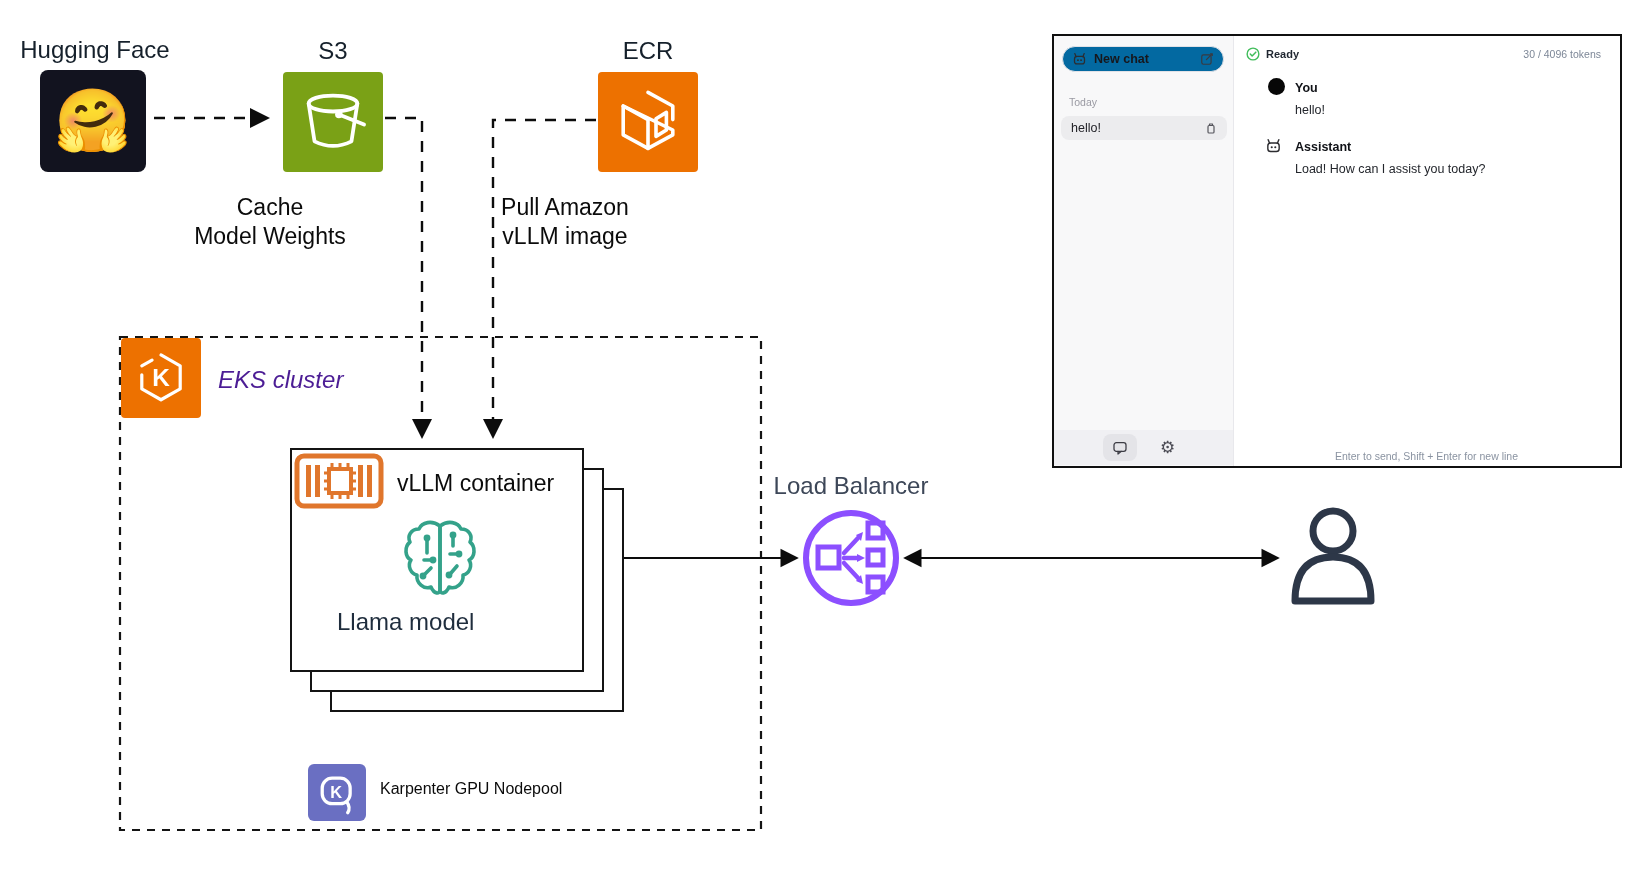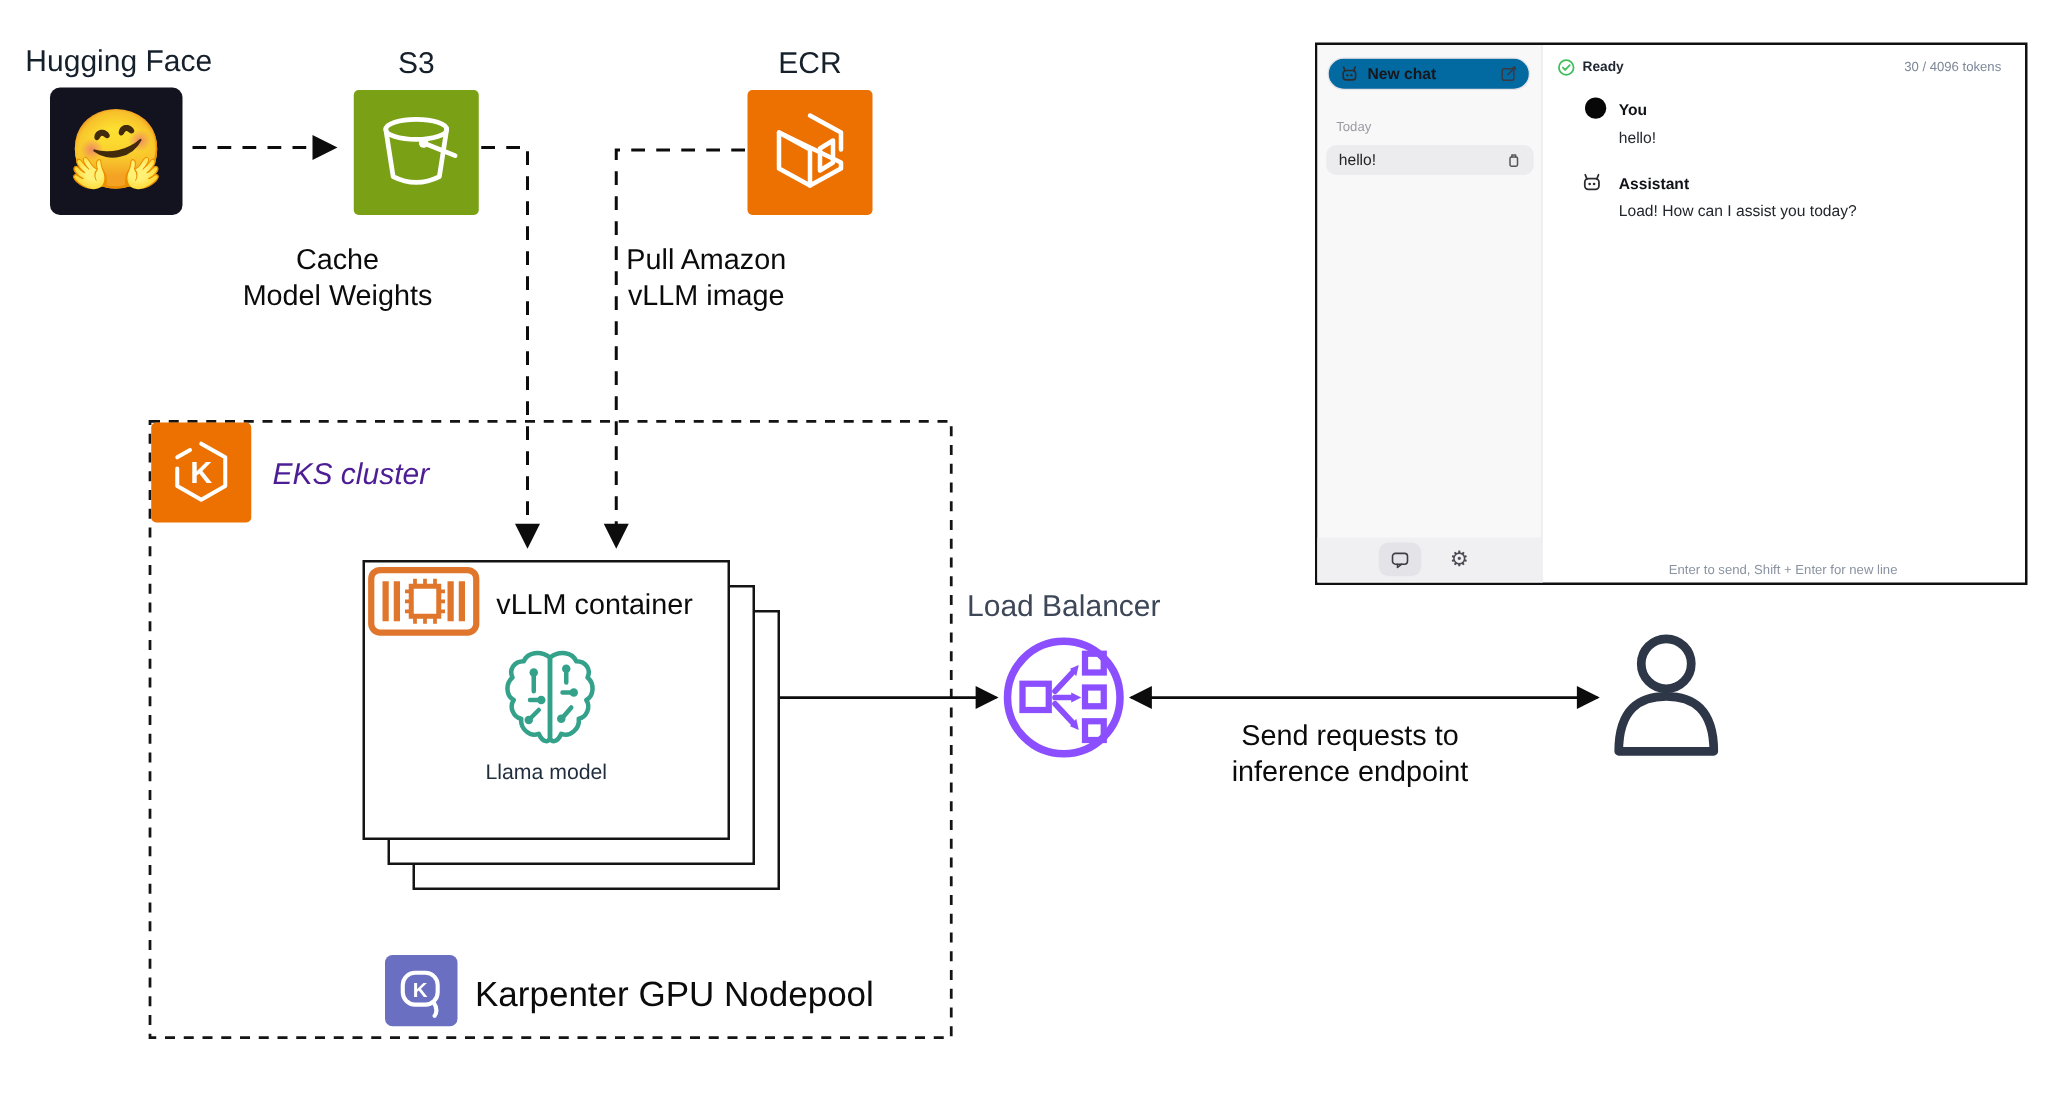--- a/index.html
+++ b/index.html
@@ -143,53 +143,51 @@
       </g>
       <g fill="#34A28A">
         <circle cx="27" cy="22" r="3.4"></circle>
           <circle cx="33" cy="44" r="3.4"></circle>
           <circle cx="23" cy="60" r="3.4"></circle>
         <circle cx="53" cy="19" r="3.4"></circle>
           <circle cx="59" cy="38" r="3.4"></circle>
           <circle cx="49" cy="59" r="3.4"></circle>
       </g>
     </svg>
-    <div class="abs" style="left:45px;top:158px;width:200px;text-align:center;font-size:17px;color:#1F2D3D;">Llama model</div>
+    <div class="abs" style="left:45px;top:158px;width:200px;text-align:left;font-size:24px;color:#1F2D3D;">Llama model</div>
   </div>
 
   <div class="abs tile z2" style="left:308px;top:764px;width:58px;height:57px;background:#6A6FC2;border-radius:6px;">
     <svg width="46" height="46" viewBox="0 0 56 56">
       <rect x="10" y="10" width="34" height="31" rx="12" fill="none" stroke="#fff" stroke-width="4"></rect>
       <path d="M40 39 Q45 46 41 52" fill="none" stroke="#fff" stroke-width="4" stroke-linecap="round"></path>
       <text x="27" y="34" text-anchor="middle" font-size="20" font-weight="bold" fill="#fff" font-family="Liberation Sans, sans-serif">K</text>
     </svg>
   </div>
-  <div class="abs z2" style="left:380px;top:780px;font-size:28px;color:#0b0b0b;">Karpenter GPU Nodepool</div>
+  <div class="abs z2" style="left:380px;top:780px;font-size:16px;color:#0b0b0b;">Karpenter GPU Nodepool</div>
 
   <div class="abs z2" style="left:751px;top:472px;width:200px;text-align:center;font-size:24px;color:#3D4758;">Load Balancer</div>
   <svg class="abs z2" style="left:801px;top:508px;" width="100" height="100" viewBox="0 0 100 100">
     <circle cx="50" cy="50" r="45" fill="#fff" stroke="#8C4FFF" stroke-width="6"></circle>
     <rect x="17" y="39" width="21" height="21" fill="none" stroke="#8C4FFF" stroke-width="5"></rect>
     <rect x="67" y="15" width="15" height="15" fill="none" stroke="#8C4FFF" stroke-width="5"></rect>
     <rect x="67" y="42" width="15" height="15" fill="none" stroke="#8C4FFF" stroke-width="5"></rect>
     <rect x="67" y="69" width="15" height="15" fill="none" stroke="#8C4FFF" stroke-width="5"></rect>
     <g stroke="#8C4FFF" stroke-width="4.5" stroke-linecap="round">
       <path d="M43 45 L57 30"></path>
         <path d="M43 50 L58 50"></path>
         <path d="M43 55 L57 70"></path>
     </g>
     <g fill="#8C4FFF">
       <path d="M62 24 L55 27 L60 33 Z"></path>
         <path d="M64 50 L56 46 L56 54 Z"></path>
         <path d="M62 76 L60 67 L55 73 Z"></path>
     </g>
   </svg>
 
-  <div class="abs caption z2" style="left:930px;top:574px;width:300px;">Send requests to
-inference endpoint</div>
   <svg class="abs z2" style="left:1285px;top:503px;" width="96" height="106" viewBox="0 0 96 106">
     <g fill="none" stroke="#2D3748" stroke-width="7" stroke-linejoin="round">
       <circle cx="48" cy="28" r="20"></circle>
       <path d="M10 98 C10 64 27 54 48 54 C69 54 86 64 86 98 Z"></path>
     </g>
   </svg>
 
   <div class="abs panel">
 
     <div class="sidebar">

